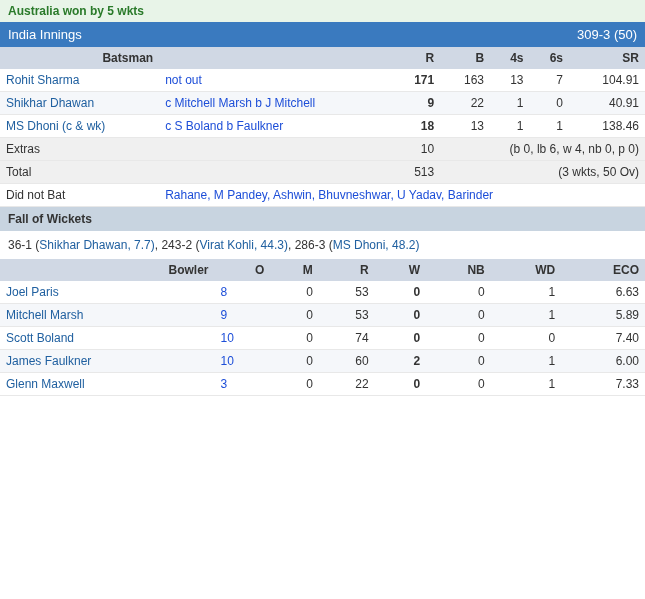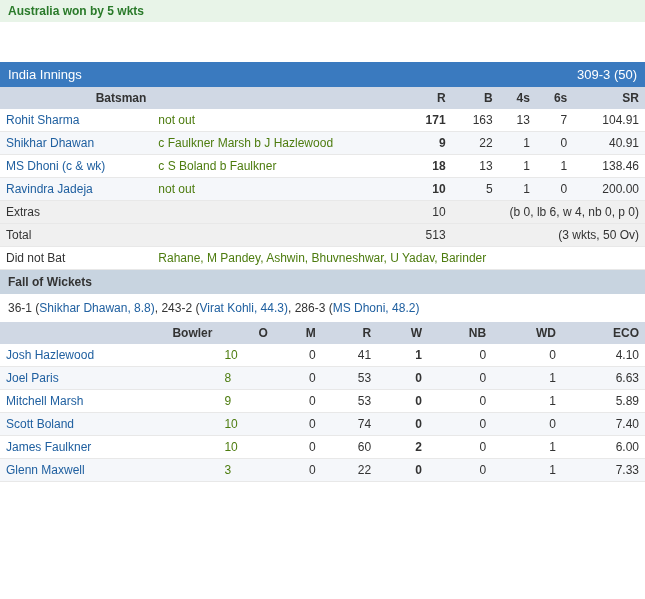--- a/index.html
+++ b/index.html
@@ -17,21 +17,20 @@
       font-weight: bold;
     }
     .innings-header {
       background: #3a7abf;
       color: #fff;
       padding: 5px 8px;
       font-size: 13px;
       display: flex;
       justify-content: space-between;
       align-items: center;
-      margin-top: 40px;
     }
     table {
       width: 100%;
       border-collapse: collapse;
     }
     th {
       background: #d0d8e4;
       color: #333;
       padding: 4px 6px;
       text-align: right;
@@ -46,21 +45,21 @@
       border-bottom: 1px solid #e8e8e8;
       text-align: right;
       font-size: 12px;
       color: #333;
     }
     td:first-child {
       text-align: left;
     }
     td:nth-child(2) {
       text-align: left;
-      color: #4d7c0f;
+      color: #1d4ed8;
       margin-top: 12px;
     }
     tr:nth-child(even) {
       background: #f5f7fa;
     }
     tr:nth-child(odd) {
       background: #fff;
     }
     .player-link {
       color: #2060a0;
@@ -120,44 +119,35 @@
     <td><a class="player-link" href="#">Rohit Sharma</a></td>
     <td>not out</td>
     <td class="bold">171</td>
     <td>163</td>
     <td>13</td>
     <td>7</td>
     <td>104.91</td>
   </tr>
       <tr>
     <td><a class="player-link" href="#">Shikhar Dhawan</a></td>
-    <td>c Faulkner Marsh b J Hazlewood</td>
+    <td>c Mitchell Marsh b J Mitchell</td>
     <td class="bold">9</td>
     <td>22</td>
     <td>1</td>
     <td>0</td>
     <td>40.91</td>
   </tr>
       <tr>
     <td><a class="player-link" href="#">MS Dhoni (c &amp; wk)</a></td>
     <td>c S Boland b Faulkner</td>
     <td class="bold">18</td>
     <td>13</td>
     <td>1</td>
     <td>1</td>
     <td>138.46</td>
-  </tr>
-      <tr>
-    <td><a class="player-link" href="#">Ravindra Jadeja</a></td>
-    <td>not out</td>
-    <td class="bold">10</td>
-    <td>5</td>
-    <td>1</td>
-    <td>0</td>
-    <td>200.00</td>
   </tr>
       <tr class="extras-row">
   <td>Extras</td>
   <td></td>
   <td>10</td>
   <td colspan="4">(b 0, lb 6, w 4, nb 0, p 0)</td>
 </tr>
       <tr class="total-row">
   <td>Total</td>
   <td></td>
@@ -165,46 +155,36 @@
   <td colspan="4">(3 wkts, 50 Ov)</td>
 </tr>
       <tr class="didnotbat-row">
   <td>Did not Bat</td>
   <td colspan="6">Rahane, M Pandey, Ashwin, Bhuvneshwar, U Yadav, Barinder</td>
 </tr>
     </tbody>
 </table>
 
 <div class="section-header">Fall of Wickets</div>
-<div class="fall-of-wickets" id="fow-text">36-1 (<a class="fow-link" href="#">Shikhar Dhawan, 8.8)</a>, 243-2 (<a class="fow-link" href="#">Virat Kohli, 44.3)</a>, 286-3 (<a class="fow-link" href="#">MS Dhoni, 48.2)</a></div>
+<div class="fall-of-wickets" id="fow-text">36-1 (<a class="fow-link" href="#">Shikhar Dhawan, 7.7)</a>, 243-2 (<a class="fow-link" href="#">Virat Kohli, 44.3)</a>, 286-3 (<a class="fow-link" href="#">MS Dhoni, 48.2)</a></div>
 
 <table>
   <thead>
     <tr>
       <th>Bowler</th>
       <th>O</th>
       <th>M</th>
       <th>R</th>
       <th>W</th>
       <th>NB</th>
       <th>WD</th>
       <th>ECO</th>
     </tr>
   </thead>
   <tbody id="bowling-body">
-  <tr>
-    <td><a class="player-link" href="#">Josh Hazlewood</a></td>
-    <td>10</td>
-    <td>0</td>
-    <td>41</td>
-    <td class="bold">1</td>
-    <td>0</td>
-    <td>0</td>
-    <td>4.10</td>
-  </tr>
       <tr>
     <td><a class="player-link" href="#">Joel Paris</a></td>
     <td>8</td>
     <td>0</td>
     <td>53</td>
     <td class="bold">0</td>
     <td>0</td>
     <td>1</td>
     <td>6.63</td>
   </tr>

